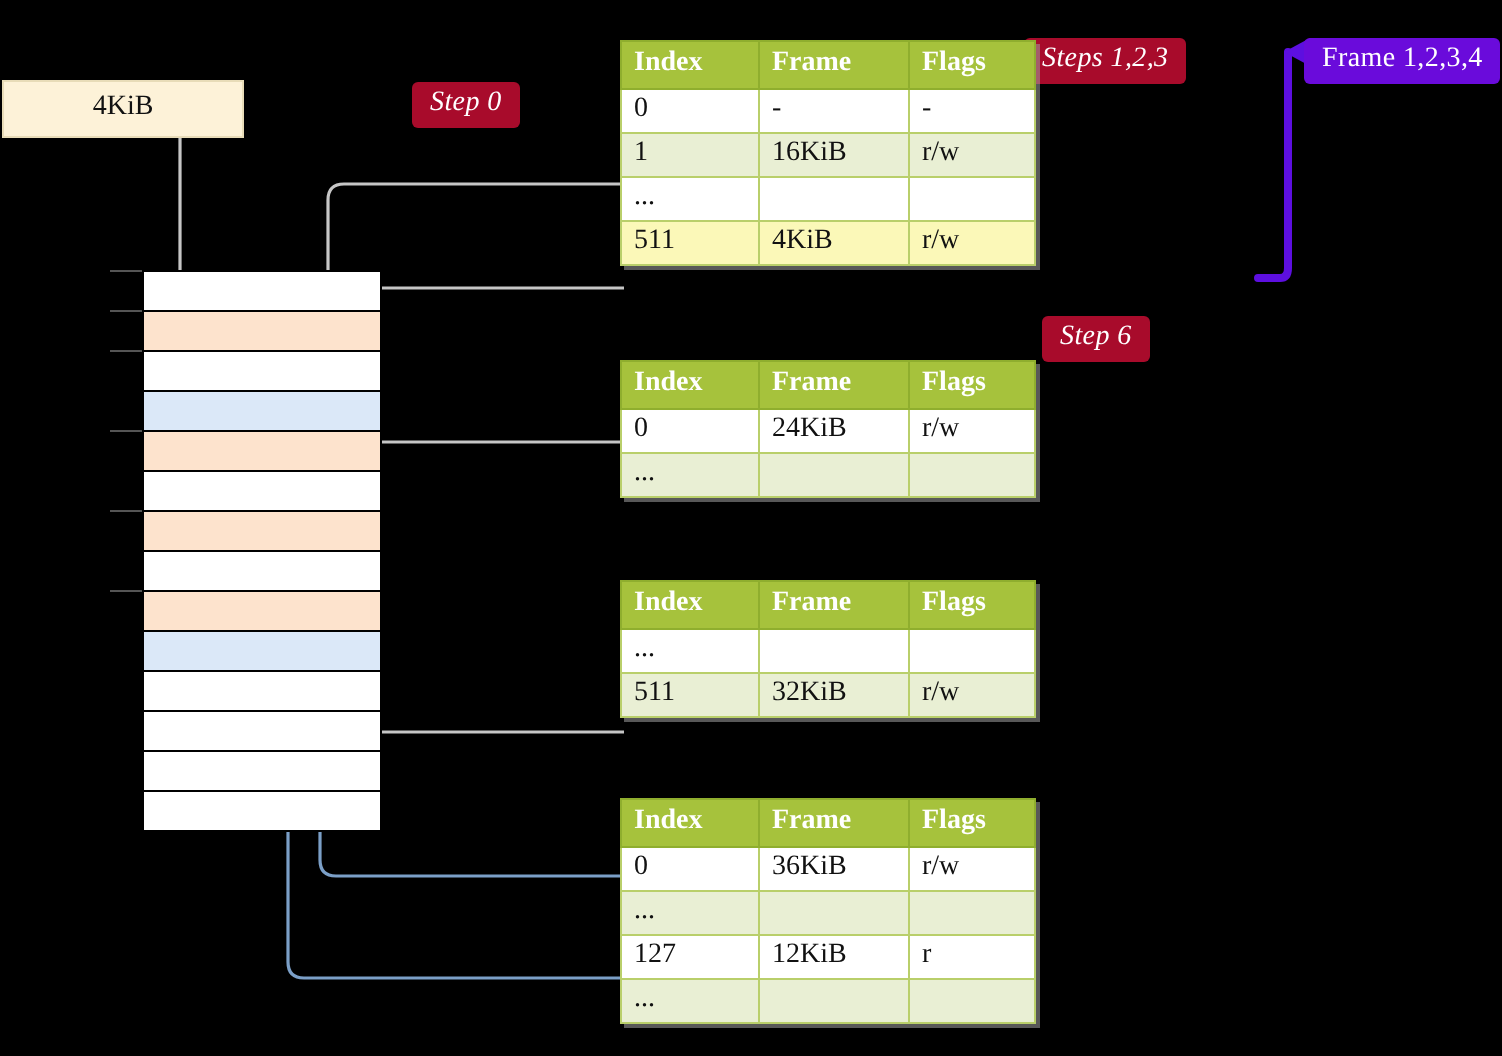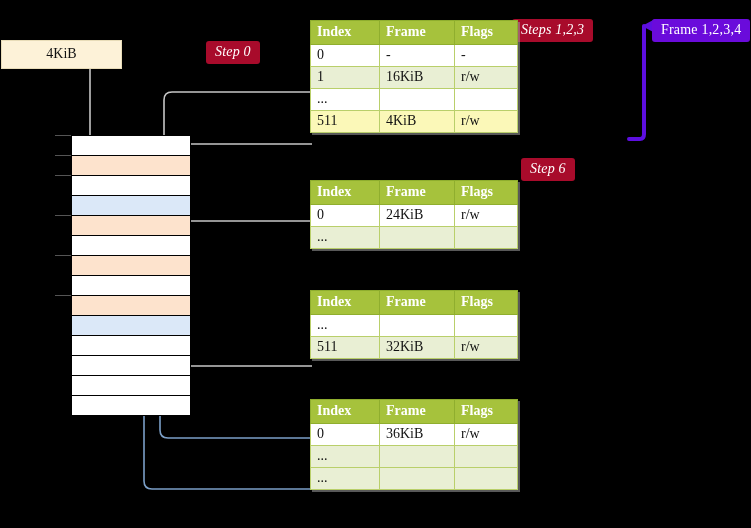--- a/index.html
+++ b/index.html
@@ -256,20 +256,25 @@
         <tr>
           <td class="c-index">0</td>
           <td class="c-frame">36KiB</td>
           <td class="c-flags">r/w</td>
         </tr>
         <tr class="alt">
           <td class="c-index">...</td>
           <td class="c-frame"></td>
           <td class="c-flags"></td>
         </tr>
+        <tr>
+          <td class="c-index">127</td>
+          <td class="c-frame">12KiB</td>
+          <td class="c-flags">r</td>
+        </tr>
         <tr class="alt">
           <td class="c-index">...</td>
           <td class="c-frame"></td>
           <td class="c-flags"></td>
         </tr>
       </tbody>
   </table>
 
 </div>
 

